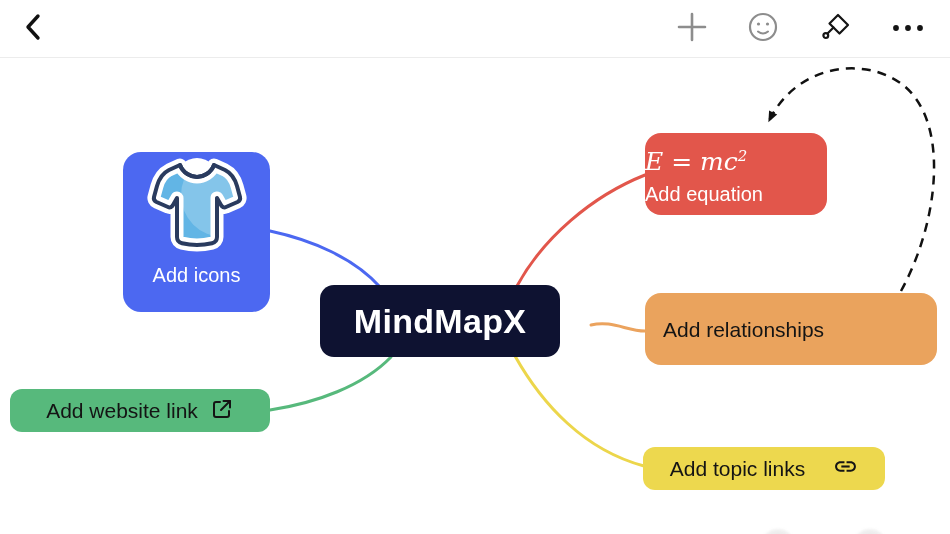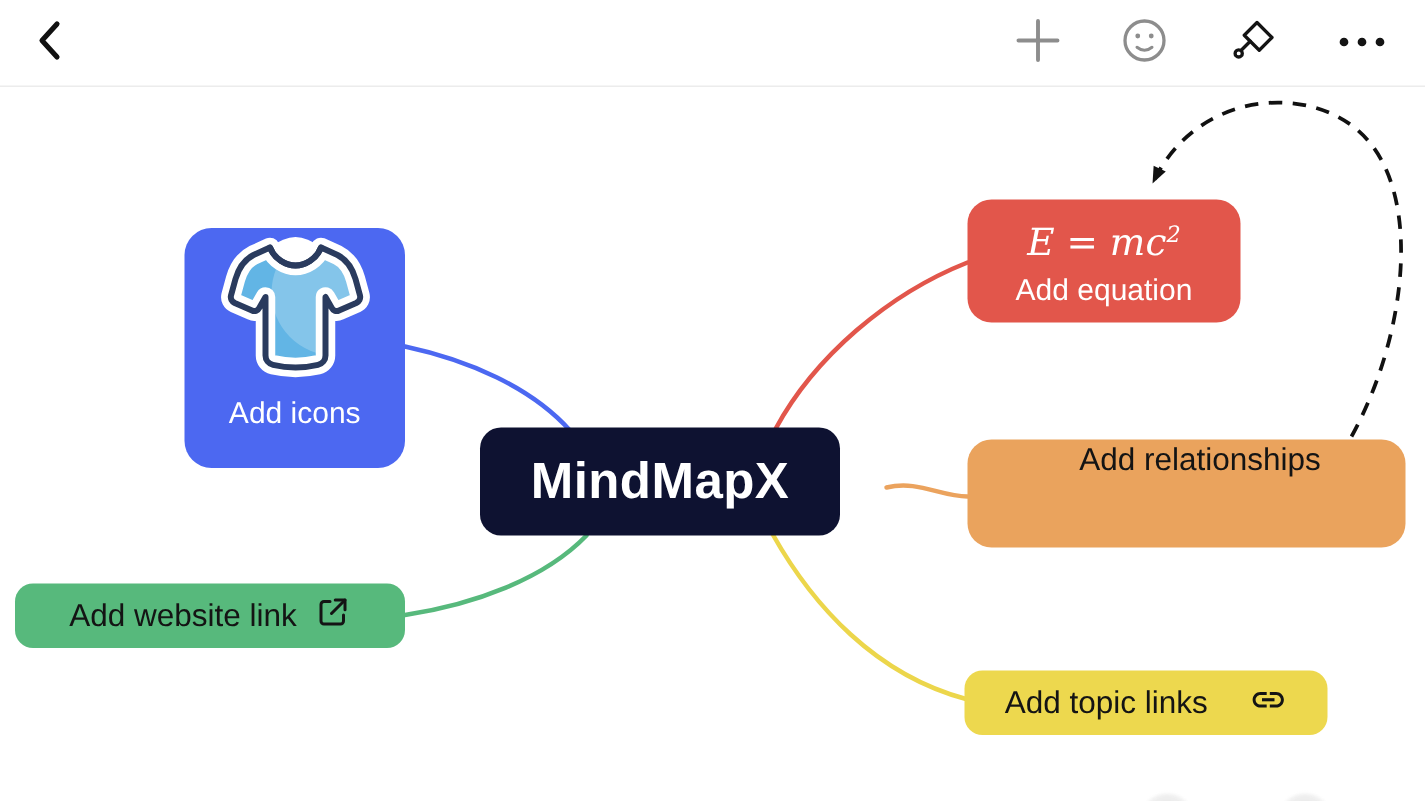--- a/index.html
+++ b/index.html
@@ -29,28 +29,28 @@
 
   .node-icons{left:123px;top:152px;width:147px;height:160px;background:#4c68f1;border-radius:18px;
               display:flex;flex-direction:column;align-items:center;justify-content:flex-start;}
   .node-icons .lbl{color:#fff;font-size:20px;font-weight:500;margin-top:6px;}
 
   .node-website{left:10px;top:389px;width:260px;height:43px;background:#57b97c;border-radius:12px;
                 display:flex;align-items:center;justify-content:center;gap:12px;}
   .node-website .lbl{color:#141414;font-size:21px;font-weight:500;}
 
   .node-equation{left:645px;top:133px;width:182px;height:82px;background:#e2564b;border-radius:16px;
-                 display:flex;flex-direction:column;align-items:center;justify-content:center;}
+                 display:flex;flex-direction:column;justify-content:center;}
   .node-equation .formula{color:#fff;font-family:"DejaVu Serif",serif;font-style:italic;
                           font-size:25px;line-height:28px;}
   .node-equation .formula sup{font-size:15px;}
   .node-equation .lbl{color:#fff;font-size:20px;font-weight:500;margin-top:6px;}
 
   .node-relationships{left:645px;top:293px;width:292px;height:72px;background:#eaa35d;border-radius:16px;
-                      display:flex;flex-direction:row;justify-content:center;padding-left:18px;}
+                      display:flex;flex-direction:column;justify-content:center;padding-left:18px;}
   .node-relationships .lbl{color:#141414;font-size:21px;font-weight:500;line-height:27px;}
 
   .node-topics{left:643px;top:447px;width:242px;height:43px;background:#edd84e;border-radius:12px;
                display:flex;align-items:center;justify-content:center;gap:28px;}
   .node-topics .lbl{color:#141414;font-size:21px;font-weight:500;}
 
   .ghost-btn{position:absolute;width:36px;height:36px;border-radius:50%;z-index:3;border:none;
              background:radial-gradient(circle at 50% 35%, #dedede, #f8f8f8 70%);
              filter:blur(1px);opacity:.8;cursor:pointer;}
   .ghost-1{left:760px;top:529px;}

